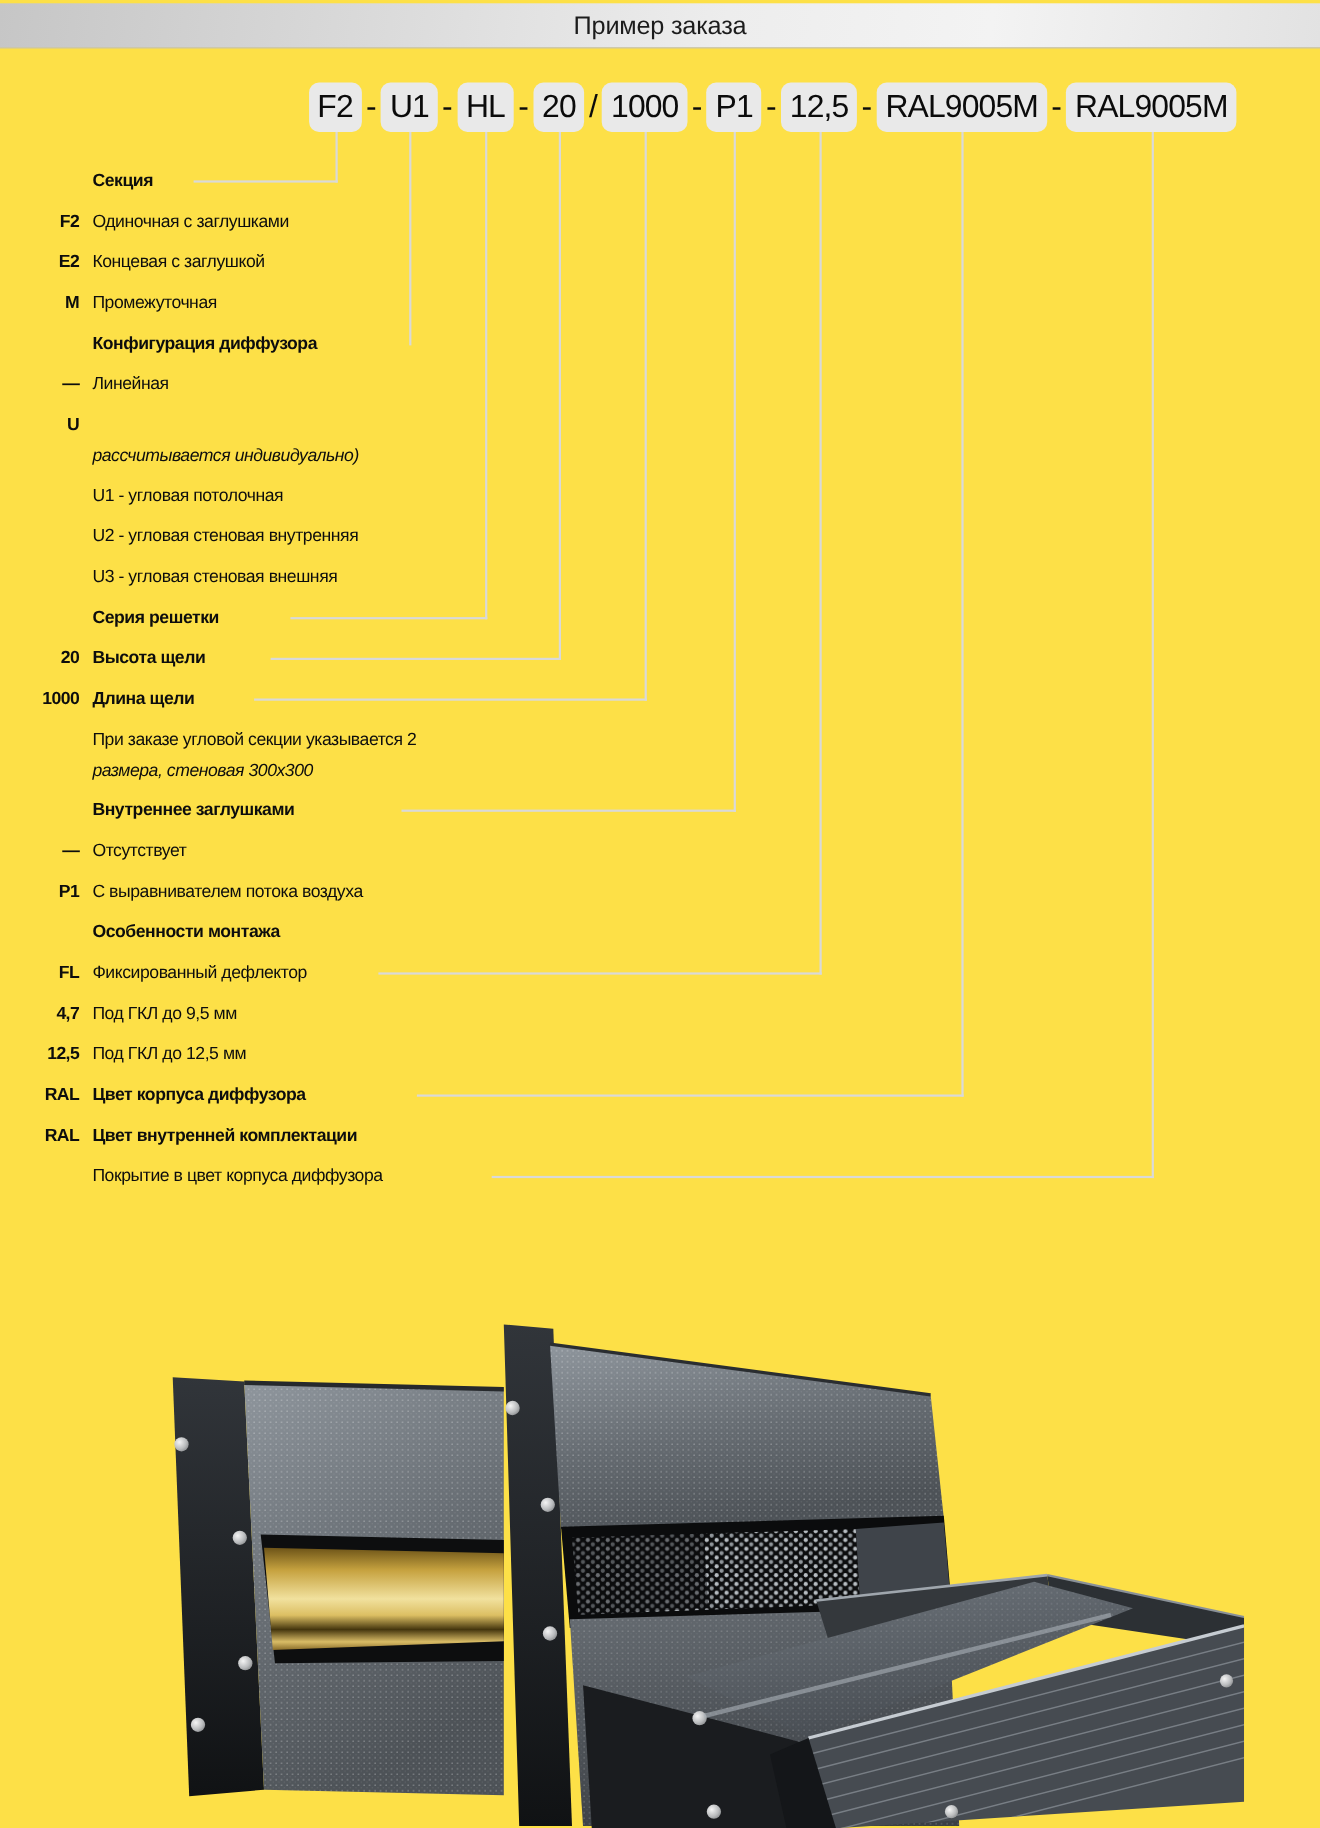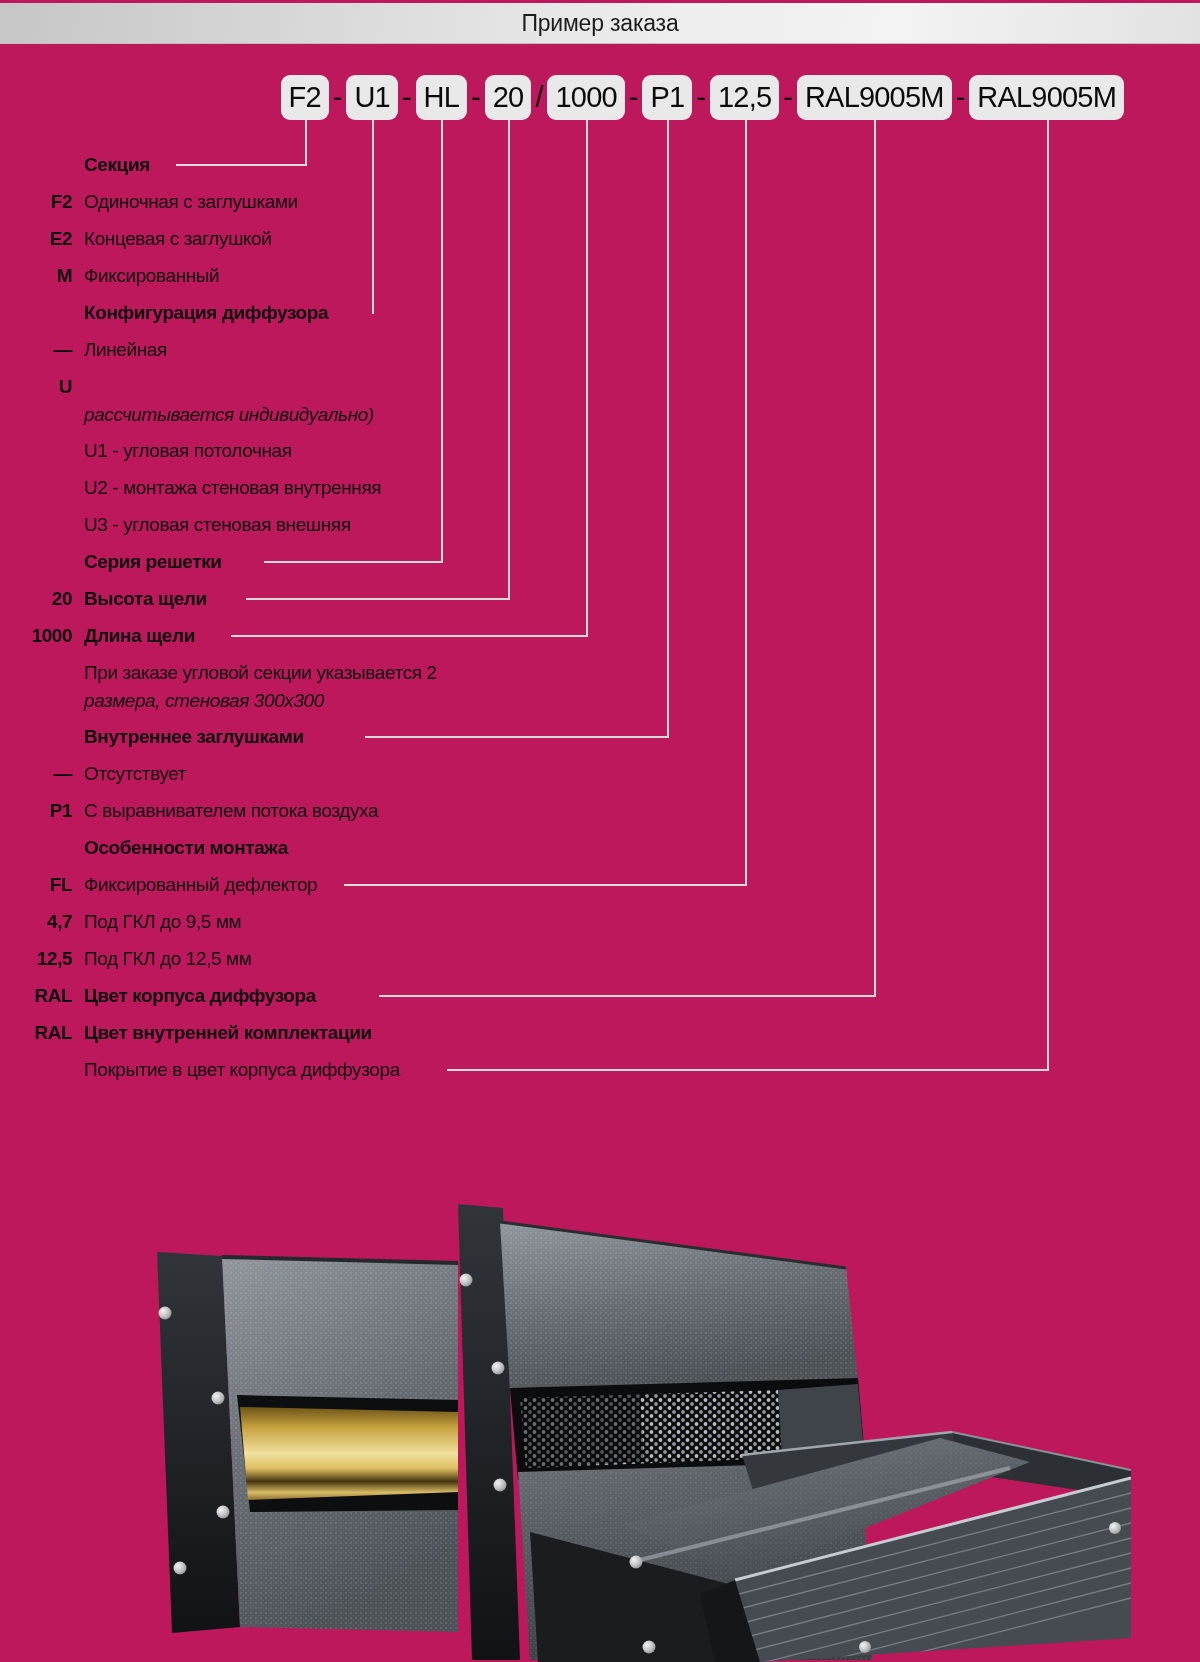--- a/index.html
+++ b/index.html
@@ -1,37 +1,37 @@
 <!DOCTYPE html>
 <html><head>
 <meta charset="utf-8">
 <style>
   html,body{margin:0;padding:0;background:#fff;}
   #page{
-    position:relative;width:1200px;height:1662px;background:#be185d;overflow:hidden;
+    position:relative;width:1200px;height:1662px;background:#fde047;overflow:hidden;
     font-family:"Liberation Sans", sans-serif;color:#0d0d0d;
   }
   .header-bar{
     position:absolute;top:3px;left:0;width:1200px;height:40px;
     background:linear-gradient(97deg,#c6c6c6 0%,#ededed 55%,#f3f3f3 75%,#e2e2e2 100%);
     border-bottom:1px solid #bfbfbf;
     display:flex;align-items:center;justify-content:center;
     font-size:23px;color:#1c1c1c;letter-spacing:-0.2px;
   }
   .code-row{
     position:absolute;top:74px;left:0;width:1124px;height:46px;
     display:flex;justify-content:flex-end;align-items:center;
   }
   .codebox{
     background:#e9e9e9;border-radius:9px;font-size:29px;line-height:45px;
     padding:0 8px;color:#0b0b0b;letter-spacing:-0.8px;white-space:nowrap;
   }
   .sep{font-size:29px;margin:0 4px;color:#0b0b0b;}
   .legend{position:absolute;left:0;top:146px;width:640px;}
-  .row{display:flex;height:37px;line-height:37px;font-size:19px;letter-spacing:-0.4px;}
+  .row{display:flex;height:37px;line-height:37px;font-size:16px;letter-spacing:-0.4px;}
   .row.continuation{height:27px;line-height:20px;font-style:italic;}
   .code{width:72px;text-align:right;font-weight:bold;flex:none;letter-spacing:-0.5px;}
   .txt{margin-left:12px;white-space:nowrap;}
   .row.heading .txt{font-weight:bold;}
   .connector{position:absolute;background:#d9d9d9;}
   .photo{position:absolute;left:100px;top:1102px;width:1031px;height:560px;}
 </style>
 </head>
 <body>
 
@@ -69,21 +69,21 @@
       <div class="row item">
         <span class="code">F2</span>
         <span class="txt">Одиночная с заглушками</span>
       </div>
       <div class="row item">
         <span class="code">E2</span>
         <span class="txt">Концевая с заглушкой</span>
       </div>
       <div class="row item">
         <span class="code">M</span>
-        <span class="txt">Фиксированный</span>
+        <span class="txt">Промежуточная</span>
       </div>
       <div class="row heading">
         <span class="code"></span>
         <span class="txt">Конфигурация диффузора</span>
       </div>
       <div class="row item">
         <span class="code">—</span>
         <span class="txt">Линейная</span>
       </div>
       <div class="row item">
@@ -92,21 +92,21 @@
       <div class="row continuation">
         <span class="code"></span>
         <span class="txt">рассчитывается индивидуально)</span>
       </div>
       <div class="row item">
         <span class="code"></span>
         <span class="txt">U1 - угловая потолочная</span>
       </div>
       <div class="row item">
         <span class="code"></span>
-        <span class="txt">U2 - монтажа стеновая внутренняя</span>
+        <span class="txt">U2 - угловая стеновая внутренняя</span>
       </div>
       <div class="row item">
         <span class="code"></span>
         <span class="txt">U3 - угловая стеновая внешняя</span>
       </div>
       <div class="row heading">
         <span class="code"></span>
         <span class="txt">Серия решетки</span>
       </div>
       <div class="row heading">

